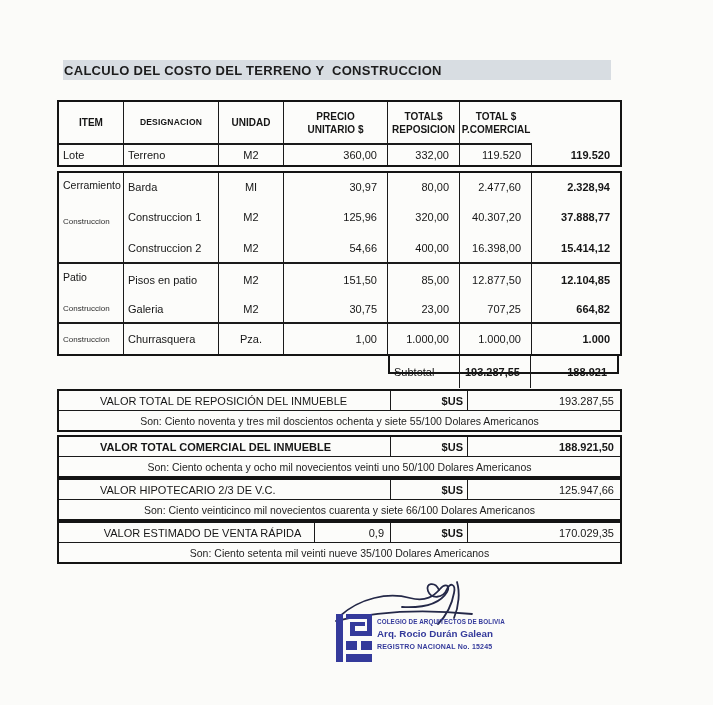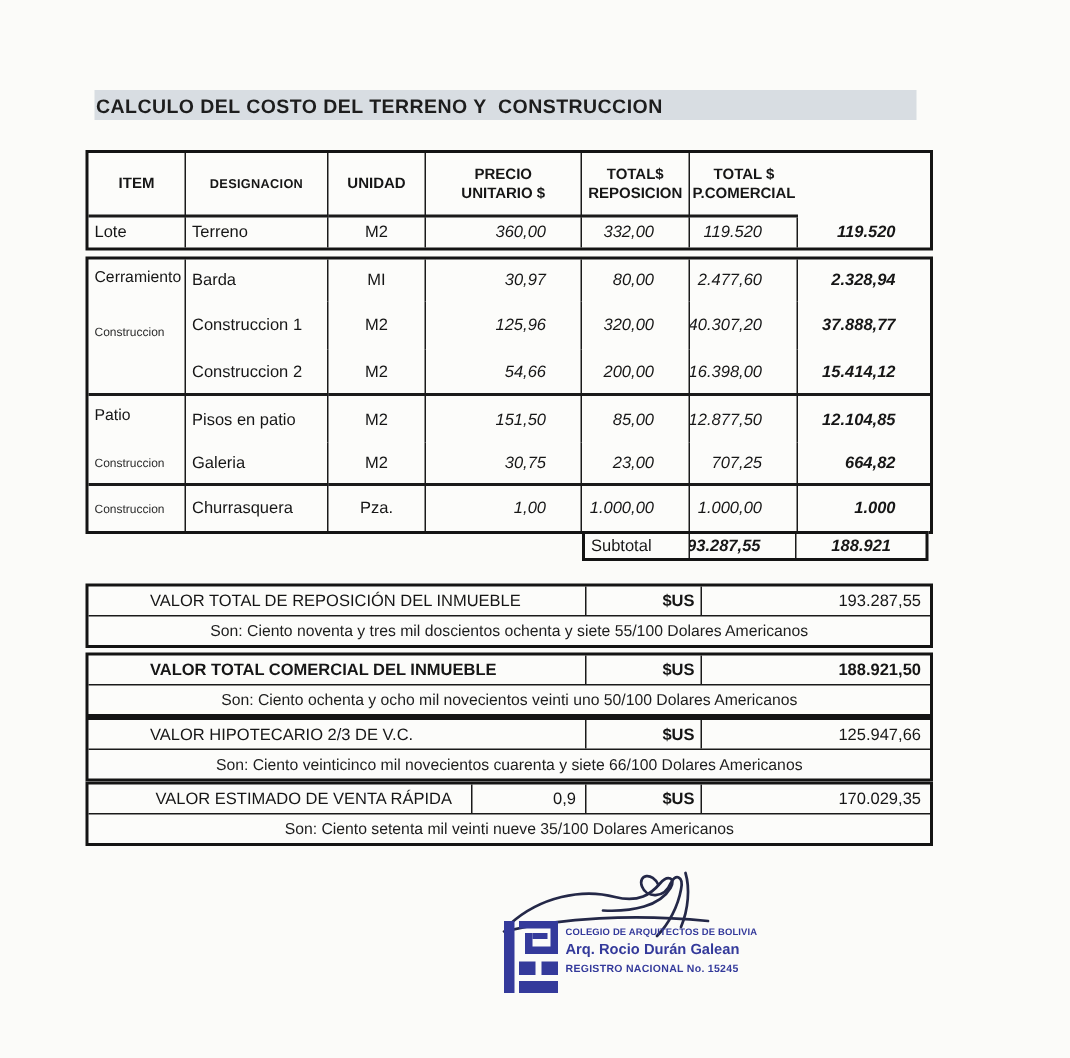--- a/index.html
+++ b/index.html
@@ -29,21 +29,21 @@
 
   
   .grid { display:grid; box-sizing:border-box; }
   .cell {
     display:flex; align-items:center;
     border-right:1px solid #1a1a1a;
     padding:0 4px; font-size:11px; box-sizing:border-box;
     overflow:hidden; white-space:nowrap;
   }
   .cell.last { border-right:none; }
-  .num { justify-content:flex-end; padding-right:23px;font-style:italic; }
+  .num { justify-content:flex-end; padding-right:10px; }
   .ctr { justify-content:center; }
   .sb  { font-weight:600; }
   .b   { font-weight:700; }
 
   
   .table1 {
     position:absolute; left:57px; top:100px; width:561px;
     border:2px solid #141414; background:#fcfcfa;
   }
   .t1rows { grid-template-columns:65px 95px 65px 104px 72px 72px 1fr; }
@@ -75,21 +75,21 @@
   .gB .item-sub { top:40px; }
   .gC { grid-row:6/7; grid-column:1; display:flex; align-items:center; padding-left:4px; }
   .gC .item-sub { position:static; }
 
   
   .subtotal {
     position:absolute; left:388px; top:354px; width:231px; height:20px;
     border:2px solid #141414; background:#fcfcfa;
     grid-template-columns:70px 71px 1fr;
   }
-  .subtotal .cell { height:16px; }
+  .subtotal .cell { height:32px; }
 
   
   .sblock {
     position:absolute; left:57px; width:561px;
     border:2px solid #141414; background:#fcfcfa;
   }
   .srow { display:grid; grid-template-columns:332px 77px 1fr; border-bottom:1px solid #1a1a1a; }
   .srow .cell { height:19px;margin-left:36px; }
   .srow .slabel { font-size:11px; padding-left:5px; }
   .srow .scur { justify-content:flex-end; padding-right:4px; font-weight:700; }
@@ -164,21 +164,21 @@
       <div class="cell" style="grid-row:2">Construccion 1</div>
       <div class="cell ctr" style="grid-row:2">M2</div>
       <div class="cell num" style="grid-row:2">125,96</div>
       <div class="cell num" style="grid-row:2">320,00</div>
       <div class="cell num" style="grid-row:2">40.307,20</div>
       <div class="cell num sb last" style="grid-row:2">37.888,77</div>
 
       <div class="cell gb" style="grid-row:3">Construccion 2</div>
       <div class="cell ctr gb" style="grid-row:3">M2</div>
       <div class="cell num gb" style="grid-row:3">54,66</div>
-      <div class="cell num gb" style="grid-row:3">200,00</div>
+      <div class="cell num gb" style="grid-row:3">400,00</div>
       <div class="cell num gb" style="grid-row:3">16.398,00</div>
       <div class="cell num sb last gb" style="grid-row:3">15.414,12</div>
 
       <div class="c-item gB gb">
         <span class="item-top">Patio</span>
         <span class="item-sub">Construccion</span>
       </div>
 
       <div class="cell" style="grid-row:4">Pisos en patio</div>
       <div class="cell ctr" style="grid-row:4">M2</div>

